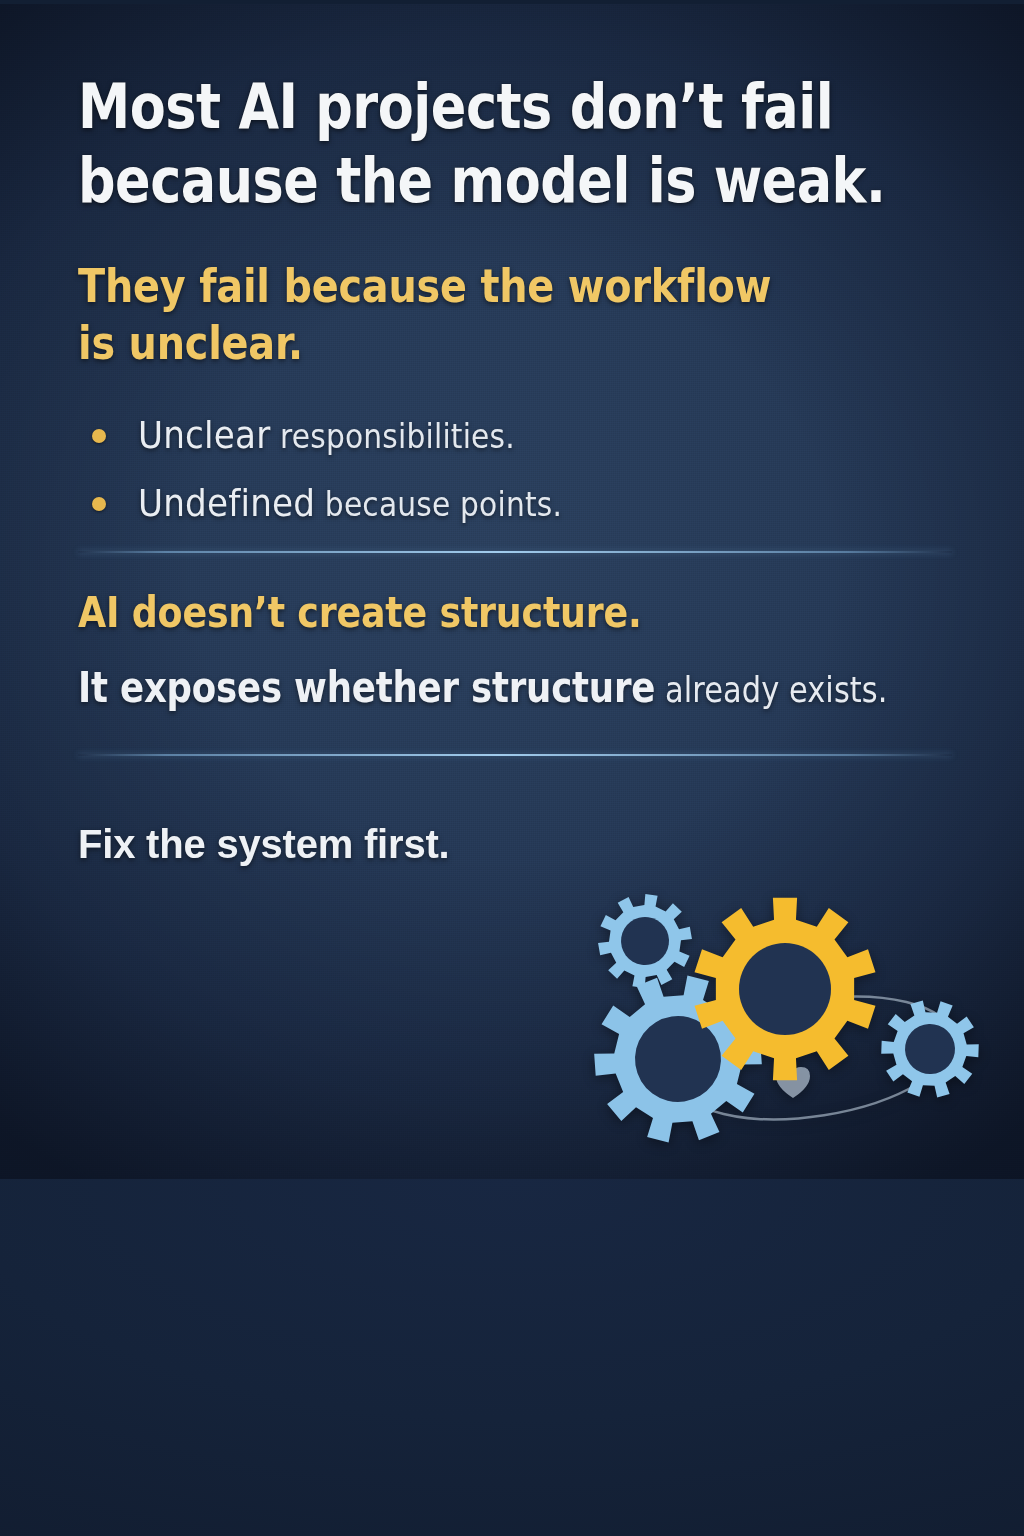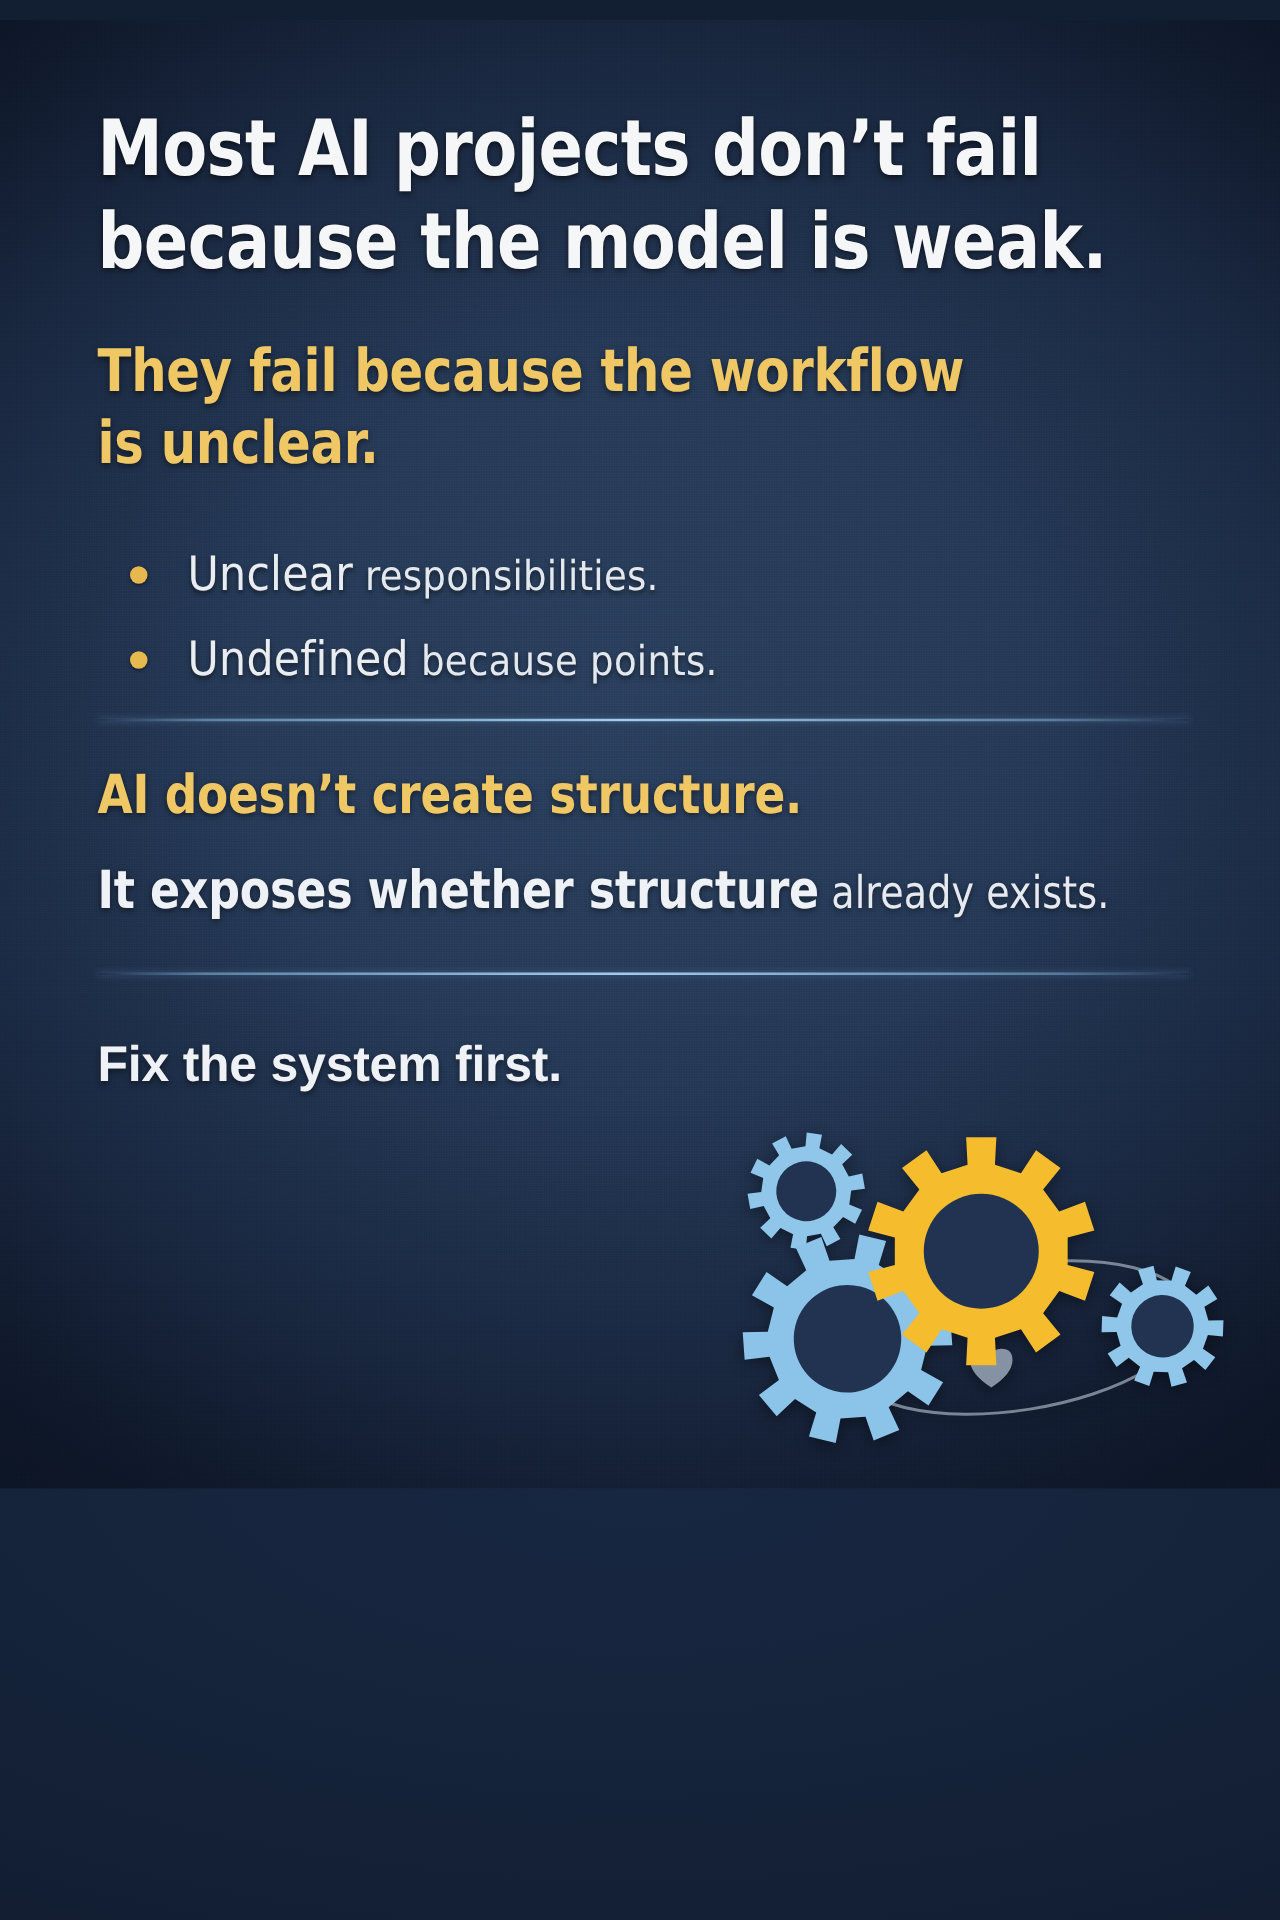--- a/index.html
+++ b/index.html
@@ -32,21 +32,21 @@
     width: 1024px;
     height: 361px;
     background:
       radial-gradient(120% 150% at 50% 0%, #182742 0%, #15233a 45%, #101a2c 100%);
   }
 
   
   #panel {
     position: absolute;
     left: 0;
-    top: 16px;
+    top: 4px;
     width: 1024px;
     height: 1175px;
     overflow: hidden;
     background:
       radial-gradient(105% 78% at 48% 46%,
         #2b405e 0%,
         #273b58 28%,
         #213351 55%,
         #1a2842 78%,
         #14203a 100%);
@@ -117,21 +117,21 @@
     color: #f0c765;
     text-shadow: 0 2px 5px rgba(0,0,0,0.50);
     transform: scaleX(0.94);
     transform-origin: left center;
     max-width: 900px;
   }
 
   
   .bullets {
     list-style: none;
-    margin: 12px;
+    margin: 0;
     padding: 42px 0 0 14px;
   }
   .bullet-item {
     position: relative;
     padding-left: 46px;
     margin-bottom: 24px;
     color: #e9edf2;
     white-space: nowrap;
     text-shadow: 0 2px 4px rgba(0,0,0,0.50);
   }
@@ -207,21 +207,21 @@
     font-family: "Liberation Sans Narrow", "DejaVu Sans Condensed", "Liberation Sans", sans-serif;
     font-weight: 400;
     font-size: 36px;
     color: #e6eaf0;
     letter-spacing: 0.1px;
   }
 
   
   .closing {
     margin: 0;
-    padding-top: 44px;
+    padding-top: 60px;
     font-family: "Liberation Sans", "DejaVu Sans", sans-serif;
     font-weight: 700;
     font-size: 40px;
     line-height: 1.42;
     color: #eef1f5;
     letter-spacing: -0.2px;
     text-shadow: 0 2px 5px rgba(0,0,0,0.50);
   }
 
   

